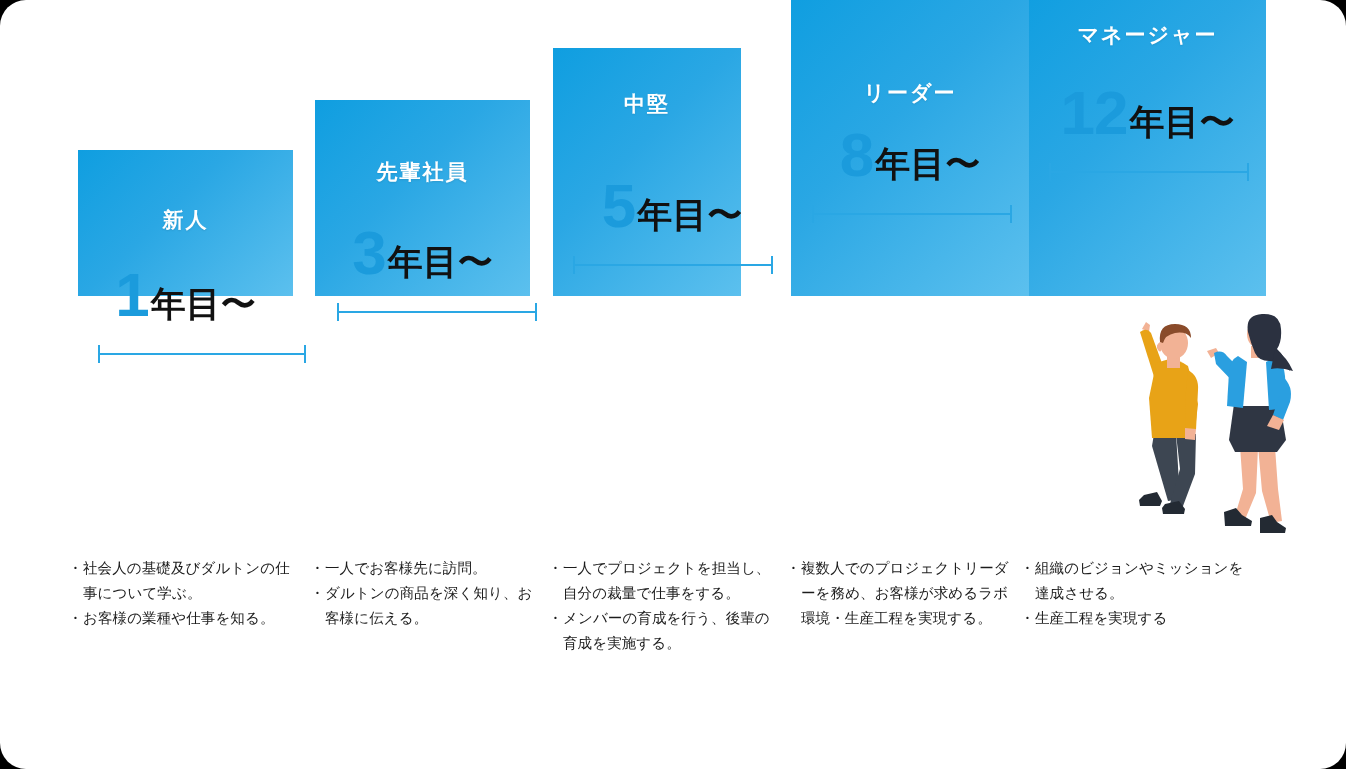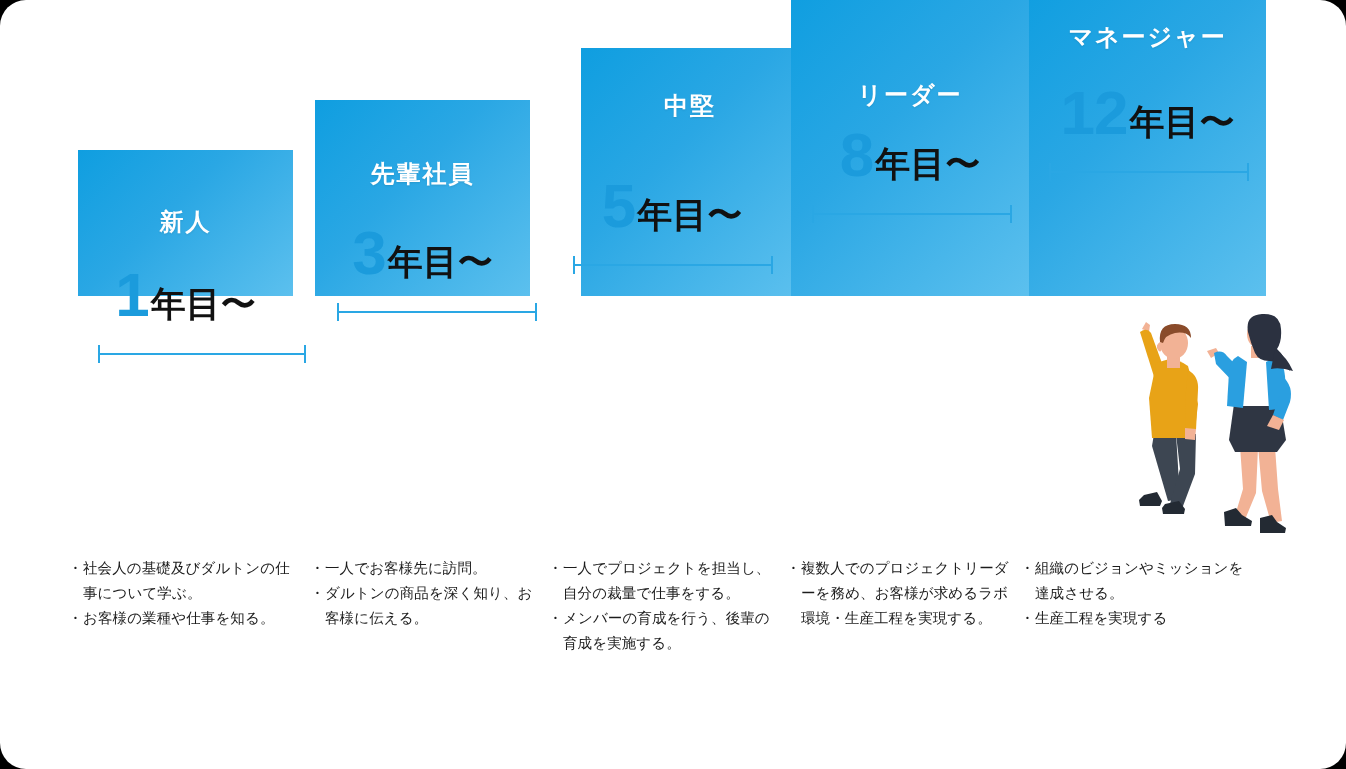--- a/index.html
+++ b/index.html
@@ -40,21 +40,21 @@
     width: 100%;
     background-image: linear-gradient(135deg, #0f9ee0 0%, #2aa7e4 42%, #5cc0ee 100%);
   }
   .bar-label {
     position: absolute;
     left: 0;
     width: 100%;
     text-align: center;
     color: #ffffff;
     font-weight: bold;
-    font-size: 24px;
+    font-size: 21px;
     letter-spacing: 2px;
     line-height: 1.32;
     text-shadow: 0 1px 2px rgba(0,0,0,0.10);
   }
 
   
   .year-caption {
     position: absolute;
     width: 100%;
     left: 0;
@@ -168,21 +168,21 @@
     </div>
     <div class="bracket" style="left:337px; top:303px; width:200px;">
       <div class="rule"></div>
       <div class="cap left"></div>
       <div class="cap right"></div>
     </div>
     <div class="year-caption" style="left:315px; width:215px; top:222px;">
       <span class="year-num">3</span><span class="year-suffix">年目〜</span>
     </div>
 
-    <div class="step" style="left:581px; width:218px; height:248px;">
+    <div class="step" style="left:553px; width:188px; height:248px;">
       <div class="bar" style="height:248px;"></div>
       <div class="bar-label" style="top:42px;">
         <div>中堅</div>
       </div>
     </div>
     <div class="bracket" style="left:573px; top:256px; width:200px;">
       <div class="rule"></div>
       <div class="cap left"></div>
       <div class="cap right"></div>
     </div>

